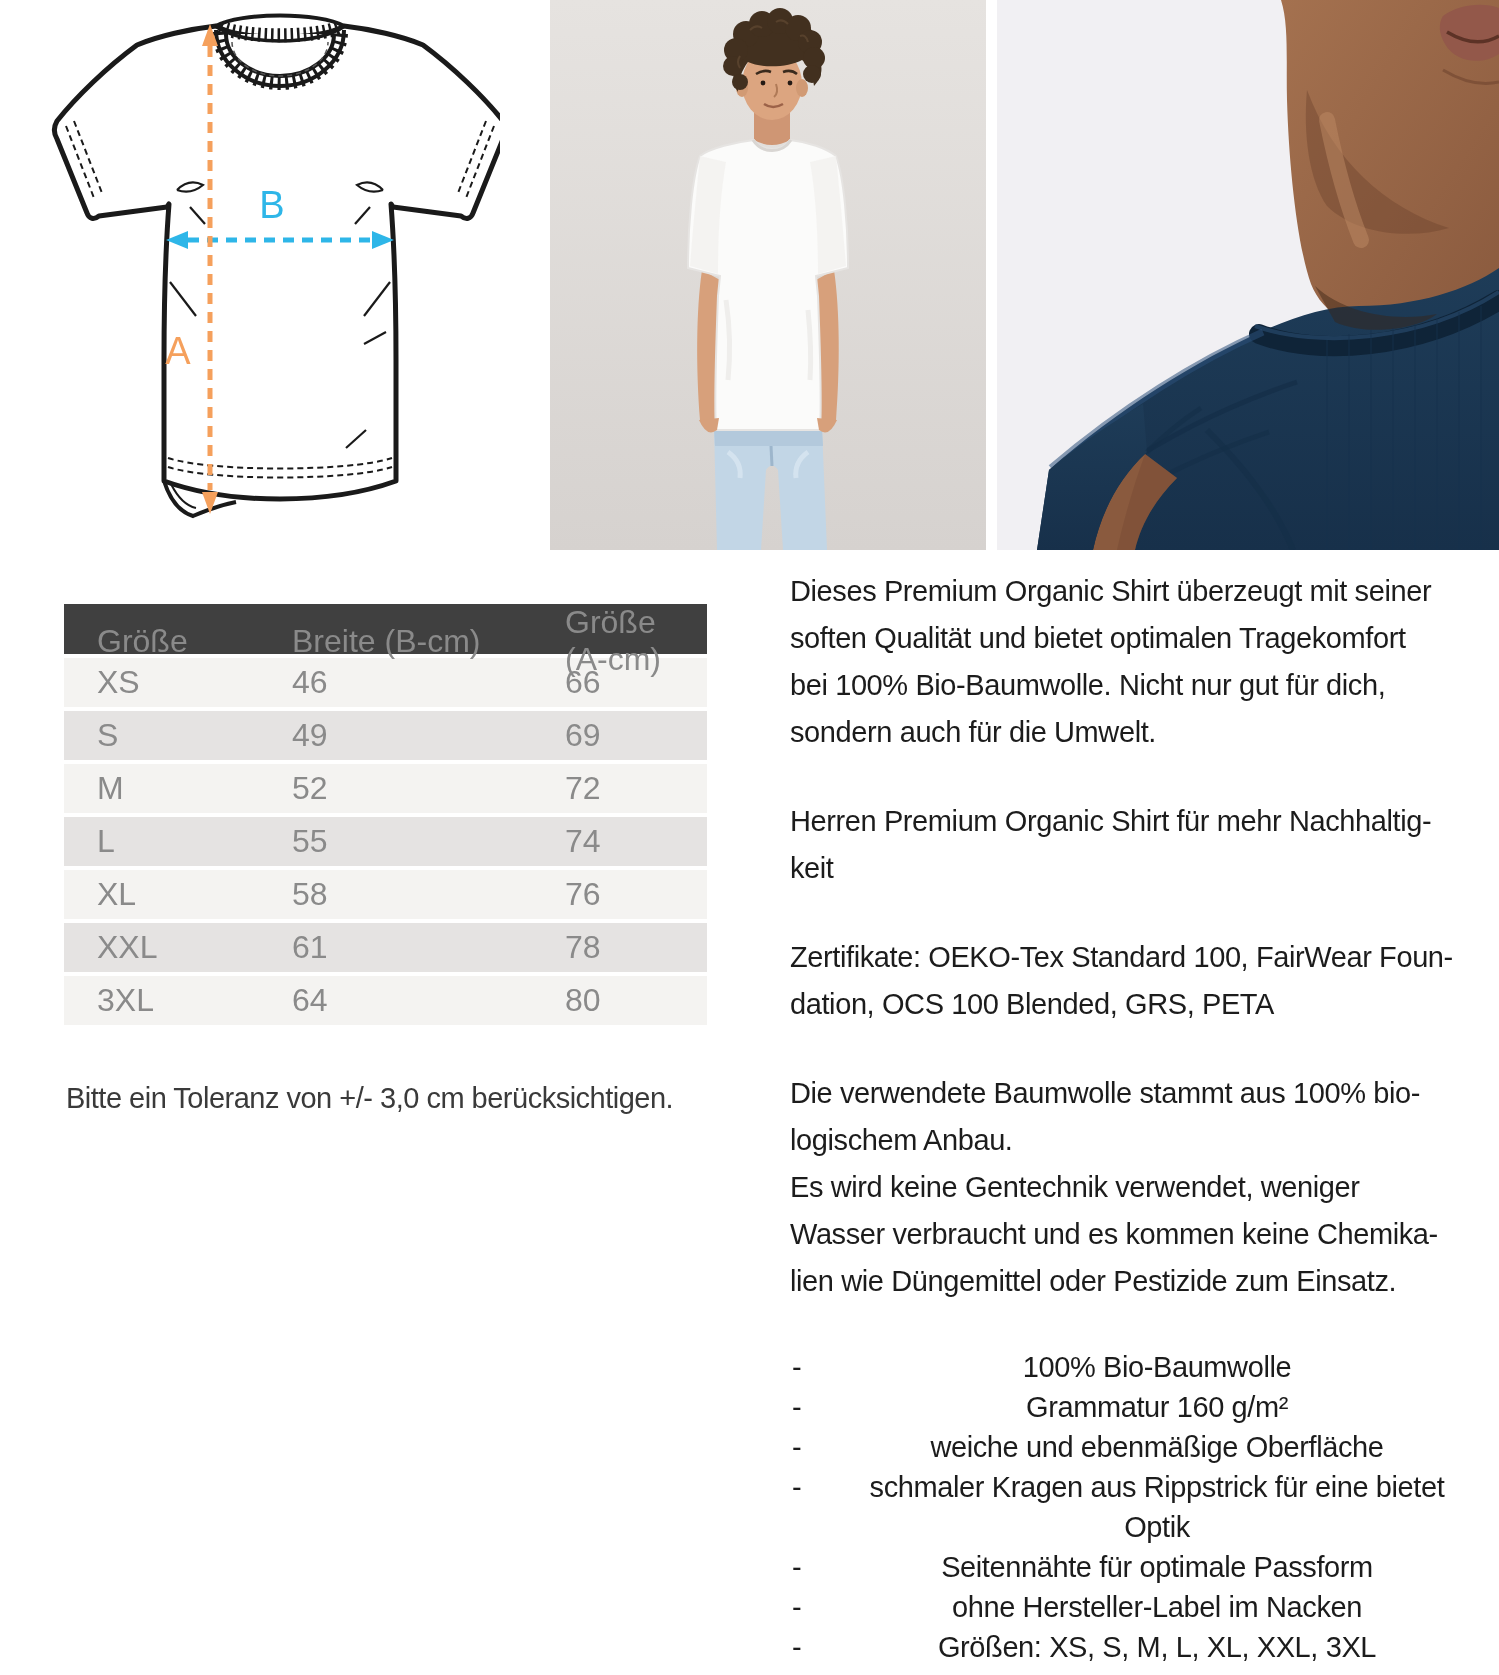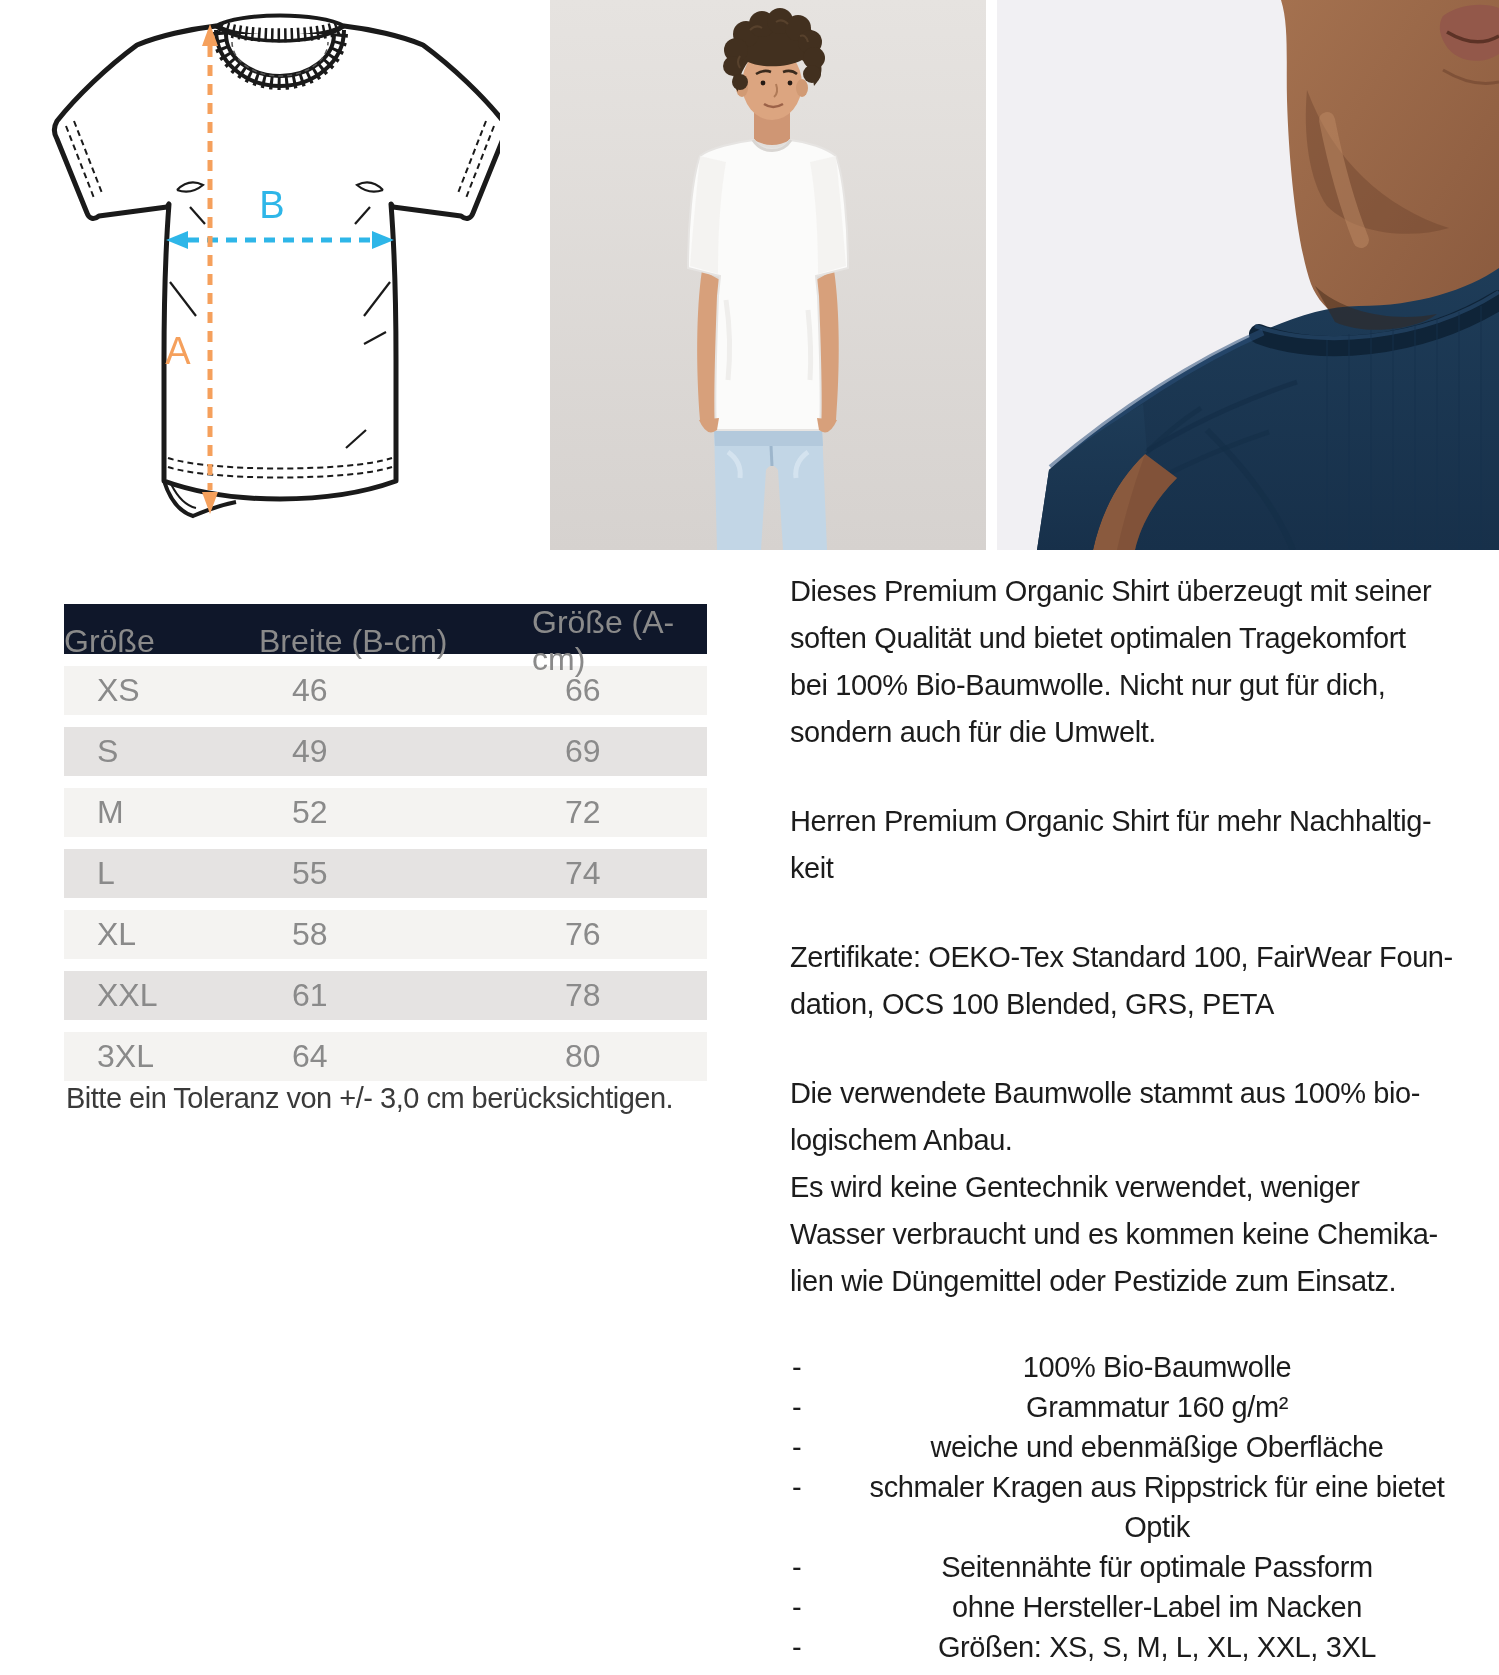--- a/index.html
+++ b/index.html
@@ -10,25 +10,25 @@
   .abs{position:absolute;}
   
   .diagram{left:30px;top:0;width:470px;height:525px;}
   .photo-model{left:550px;top:0;width:436px;height:550px;}
   .photo-detail{left:997px;top:0;width:502px;height:550px;}
   .diagram svg,.photo-model svg,.photo-detail svg{display:block;width:100%;height:100%;}
   
   .size-table{left:64px;top:604px;width:643px;font-size:32px;color:#8a8a8a;}
   .size-table .hdr{
     display:grid;grid-template-columns:195px 273px 1fr;align-items:center;
-    height:50px;background:#0f172a;box-sizing:border-box;
+    height:50px;background:#404040;padding-left:33px;box-sizing:border-box;
   }
   .size-row{
     display:grid;grid-template-columns:195px 273px 1fr;align-items:center;
-    height:49px;margin-top:12px;padding-left:33px;box-sizing:border-box;
+    height:49px;margin-top:4px;padding-left:33px;box-sizing:border-box;
   }
   .rows .size-row:nth-child(even){background:#e5e3e2;}
   .rows .size-row:nth-child(odd){background:#f4f3f1;}
   .tolerance{left:66px;top:1082px;width:700px;font-size:29px;letter-spacing:-0.5px;color:#3a3a3a;}
   
   .description{left:790px;top:568px;width:700px;font-size:29px;letter-spacing:-0.4px;color:#1c1c1c;}
   .description p{margin:0 0 42px 0;line-height:47px;white-space:pre-line;}
   .description ul{list-style:none;margin:0;padding:0;text-align:center;}
   .description li{
     position:relative;padding-left:34px;line-height:40px;white-space:pre-line;

